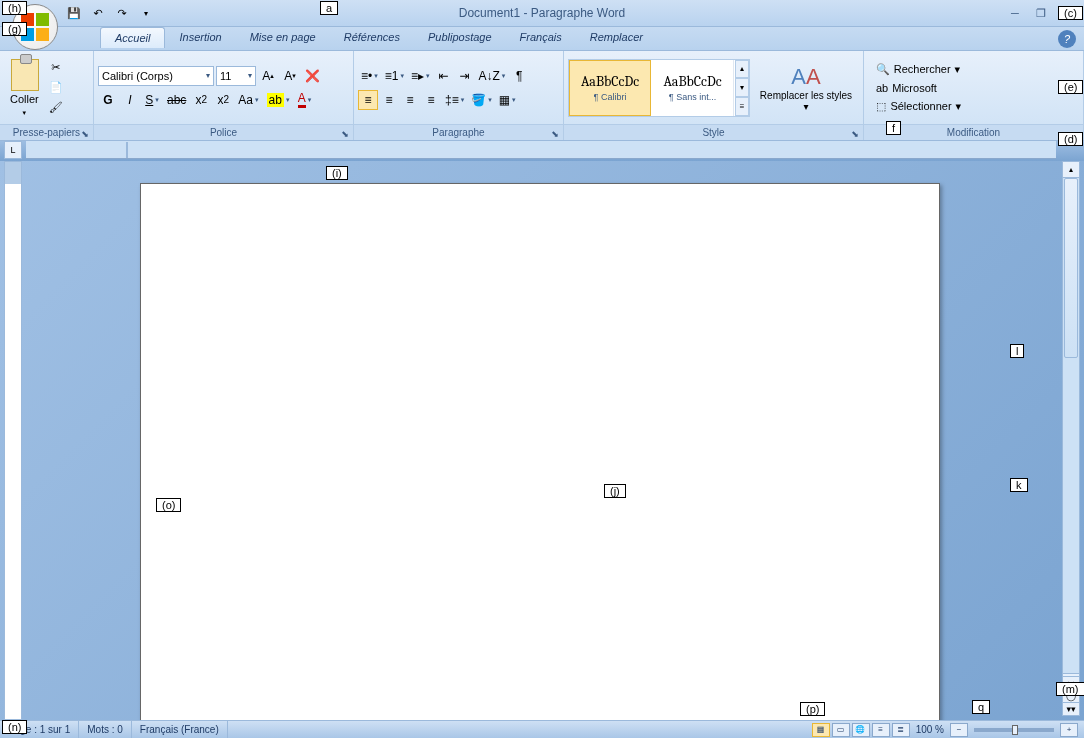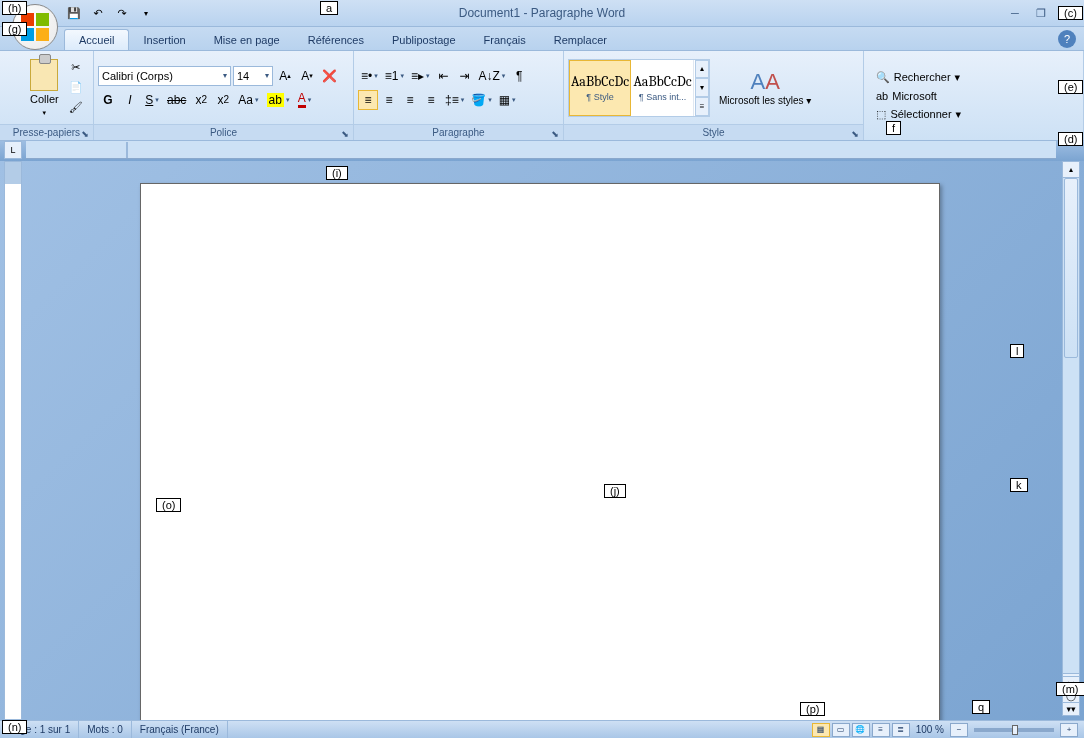--- a/index.html
+++ b/index.html
@@ -11,48 +11,48 @@
 .office-logo span:nth-child(1){background:#eb3c00;}
 .office-logo span:nth-child(2){background:#80bb00;}
 .office-logo span:nth-child(3){background:#009ee5;}
 .office-logo span:nth-child(4){background:#fcaf17;}
 .qat { margin-left: 64px; display: flex; gap: 4px; align-items: center; }
 .qat-btn { width: 20px; height: 20px; display: flex; align-items: center; justify-content: center; border-radius: 2px; }
 .title-text { position: absolute; left: 50%; transform: translateX(-50%); color: #3b5a82; font-size: 12px; }
 .win-controls { margin-left: auto; margin-right: 6px; display: flex; gap: 4px; }
 .win-btn { width: 22px; height: 16px; display: flex; align-items: center; justify-content: center; color: #3b5a82; }
 
-.tabs-row { height: 24px; background: linear-gradient(#c6dbf2, #b8d2ee); display: flex; align-items: flex-end; padding-left: 64px; border-bottom: 1px solid #9bb9db; position: relative; }
+.tabs-row { height: 24px; background: linear-gradient(#c6dbf2, #b8d2ee); display: flex; align-items: flex-start; padding-left: 100px; border-bottom: 1px solid #9bb9db; position: relative; font-style: italic; }
 .tab { padding: 4px 14px; color: #1f3b65; cursor: pointer; border-top-left-radius: 3px; border-top-right-radius: 3px; }
 .tab.active { background: linear-gradient(#f3f8fe, #dcebfb); border: 1px solid #9bb9db; border-bottom: none; }
 .help-btn { position: absolute; right: 8px; top: 3px; width: 18px; height: 18px; border-radius: 50%; background: #4f81bd; color: #fff; display: flex; align-items: center; justify-content: center; font-size: 11px; }
 
 .ribbon { height: 90px; background: linear-gradient(#e7f0fb, #cde1f5); display: flex; border-bottom: 1px solid #9bb9db; }
 .rg { border-right: 1px solid #b3cce7; display: flex; flex-direction: column; }
 .rg-body { flex: 1; display: flex; align-items: center; padding: 2px 4px; gap: 3px; }
 .rg-label { height: 16px; font-size: 10px; color: #3b5a82; text-align: center; background: #c6dbf2; border-top: 1px solid #b3cce7; position: relative; line-height: 15px; }
 .rg-launcher { position: absolute; right: 2px; top: 2px; width: 12px; height: 12px; font-size: 9px; color: #3b5a82; }
 
-.clip-col { display: flex; flex-direction: column; align-items: flex-start; gap: 2px; padding: 2px 6px; margin-left: 20px; }
+.clip-col { display: flex; flex-direction: column; align-items: flex-end; gap: 2px; padding: 2px 6px; }
 .big-ico { width: 28px; height: 32px; background: #f9e7b3; border: 1px solid #c9a93b; position: relative; }
 .big-ico::after { content: ''; position: absolute; top: -6px; left: 8px; width: 10px; height: 8px; border: 1px solid #888; background: #ccc; border-radius: 2px; }
 .small-ico { width: 16px; height: 16px; display: inline-flex; align-items: center; justify-content: center; font-size: 11px; }
 
 .font-col { display: flex; flex-direction: column; gap: 4px; }
 .font-row { display: flex; gap: 2px; align-items: center; }
 .combo { background: #fff; border: 1px solid #9bb9db; height: 20px; display: flex; align-items: center; padding: 0 3px; font-size: 11px; }
 .combo .arrow { margin-left: auto; font-size: 8px; color: #3b5a82; }
 .mini-btn { min-width: 20px; height: 20px; border: 1px solid transparent; display: inline-flex; align-items: center; justify-content: center; font-size: 12px; padding: 0 2px; }
 .mini-btn.split::after { content: '▾'; font-size: 7px; margin-left: 2px; color: #3b5a82; }
 
 .para-col { display: flex; flex-direction: column; gap: 4px; }
 .para-row { display: flex; gap: 1px; align-items: center; }
 
 .style-gallery { display: flex; gap: 1px; border: 1px solid #b3cce7; background: #fff; height: 58px; }
-.style-item { width: 62px; display: flex; flex-direction: column; align-items: center; justify-content: center; border-right: 1px solid #e0e8f2; padding: 2px; }
+.style-item { width: 82px; display: flex; flex-direction: column; align-items: center; justify-content: center; border-right: 1px solid #e0e8f2; padding: 2px; }
 .style-item.sel { background: #fce8b0; border: 1px solid #e8b735; }
 .style-prev { font-family: Cambria, serif; color: #000; }
 .style-prev.n { font-size: 14px; }
 .style-prev.h { font-size: 18px; color: #1f497d; font-weight: bold; }
 .style-name { font-size: 9px; color: #3b5a82; margin-top: 2px; white-space: nowrap; overflow: hidden; max-width: 60px; }
 .style-scroll { width: 14px; display: flex; flex-direction: column; }
 .style-scroll div { flex: 1; border: 1px solid #b3cce7; display: flex; align-items: center; justify-content: center; font-size: 8px; background: #e7f0fb; }
 
 .vcol { display: flex; flex-direction: column; align-items: center; padding: 2px 6px; }
 .aa-ico { font-size: 22px; }
@@ -147,26 +147,26 @@
         <span class="small-ico">🖌</span>
       </div>
     </div>
     <div class="rg-label"><span>Presse-papiers</span><span class="rg-launcher">⬊</span></div>
   </div>
 
   <div class="rg" style="width:260px;">
     <div class="rg-body">
       <div class="font-col" style="width:100%;">
         <div class="font-row">
-          <div class="combo" style="width:133px;">
+          <div class="combo" style="width:116px;">
               <span>Calibri (Corps)</span>
               <span class="arrow">▾</span>
             </div>
           <div class="combo" style="width:40px;">
-              <span>14</span>
+              <span>11</span>
               <span class="arrow">▾</span>
             </div>
           <div class="mini-btn">A<sup style="font-size:7px;">▴</sup></div>
           <div class="mini-btn">A<sup style="font-size:7px;">▾</sup></div>
           <div class="mini-btn">
               <span>❌</span>
             </div>
         </div>
         <div class="font-row">
           <div class="mini-btn">
@@ -222,51 +222,52 @@
       </div>
     </div>
     <div class="rg-label"><span>Paragraphe</span><span class="rg-launcher">⬊</span></div>
   </div>
 
   <div class="rg" style="width:300px;">
     <div class="rg-body">
       <div class="style-gallery">
         <div class="style-item sel">
           <div class="style-prev n">AaBbCcDc</div>
-          <div class="style-name">¶ Style</div>
+          <div class="style-name">¶ Calibri</div>
         </div>
         <div class="style-item">
           <div class="style-prev n">AaBbCcDc</div>
           <div class="style-name">¶ Sans int...</div>
         </div>
         <div class="style-scroll">
           <div>▴</div>
           <div>▾</div>
           <div>≡</div>
         </div>
       </div>
       <div class="vcol">
         <div class="aa-ico"><span class="a1">A</span><span class="a2">A</span></div>
-        <div style="text-align:center;font-size:10px;line-height:11px;"><span>Microsoft les styles</span> ▾</div>
+        <div style="text-align:center;font-size:10px;line-height:11px;"><span>Remplacer les styles</span> ▾</div>
       </div>
     </div>
     <div class="rg-label"><span>Style</span><span class="rg-launcher">⬊</span></div>
   </div>
 
   <div class="rg" style="flex:1;">
     <div class="rg-body">
       <div class="edit-col">
         <div class="edit-item"><span>🔍</span><span>Rechercher</span> ▾</div>
         <div class="edit-item">
             <span>ab</span>
             <span>Microsoft</span>
           </div>
         <div class="edit-item"><span>⬚</span><span>Sélectionner</span> ▾</div>
       </div>
     </div>
+    <div class="rg-label"><span>Modification</span></div>
   </div>
 </div>
 
 <div class="ruler-area" style="height:20px; position:relative;">
   <div class="ruler-corner">L</div>
   <div class="ruler-h">
     <div class="ruler-track">
       <div class="ruler-dark" style="width:14%;"></div>
       <div style="flex:1;background:#fff;"></div>
       <div class="ruler-dark" style="width:10%;"></div>

